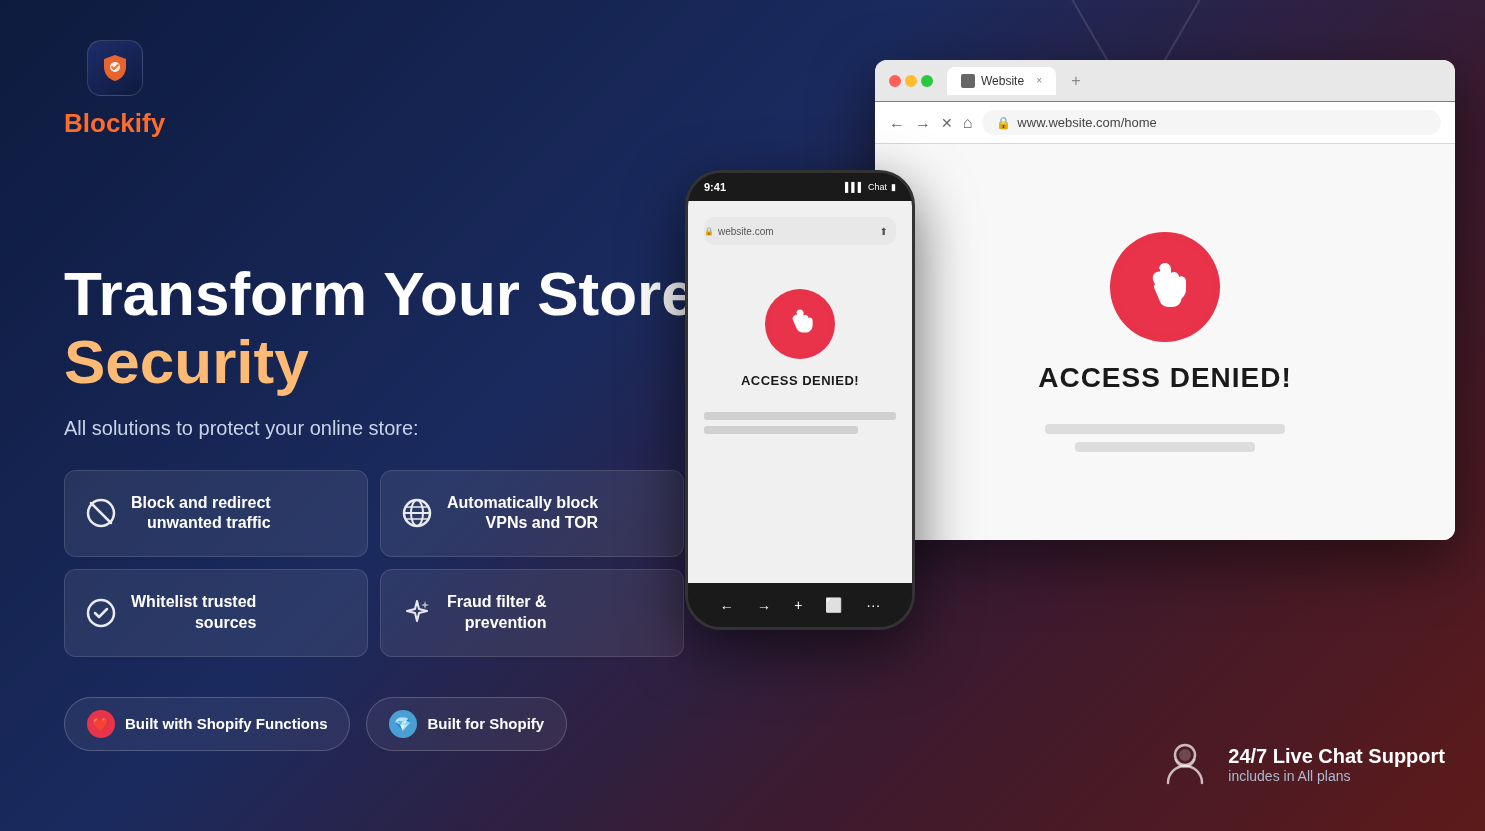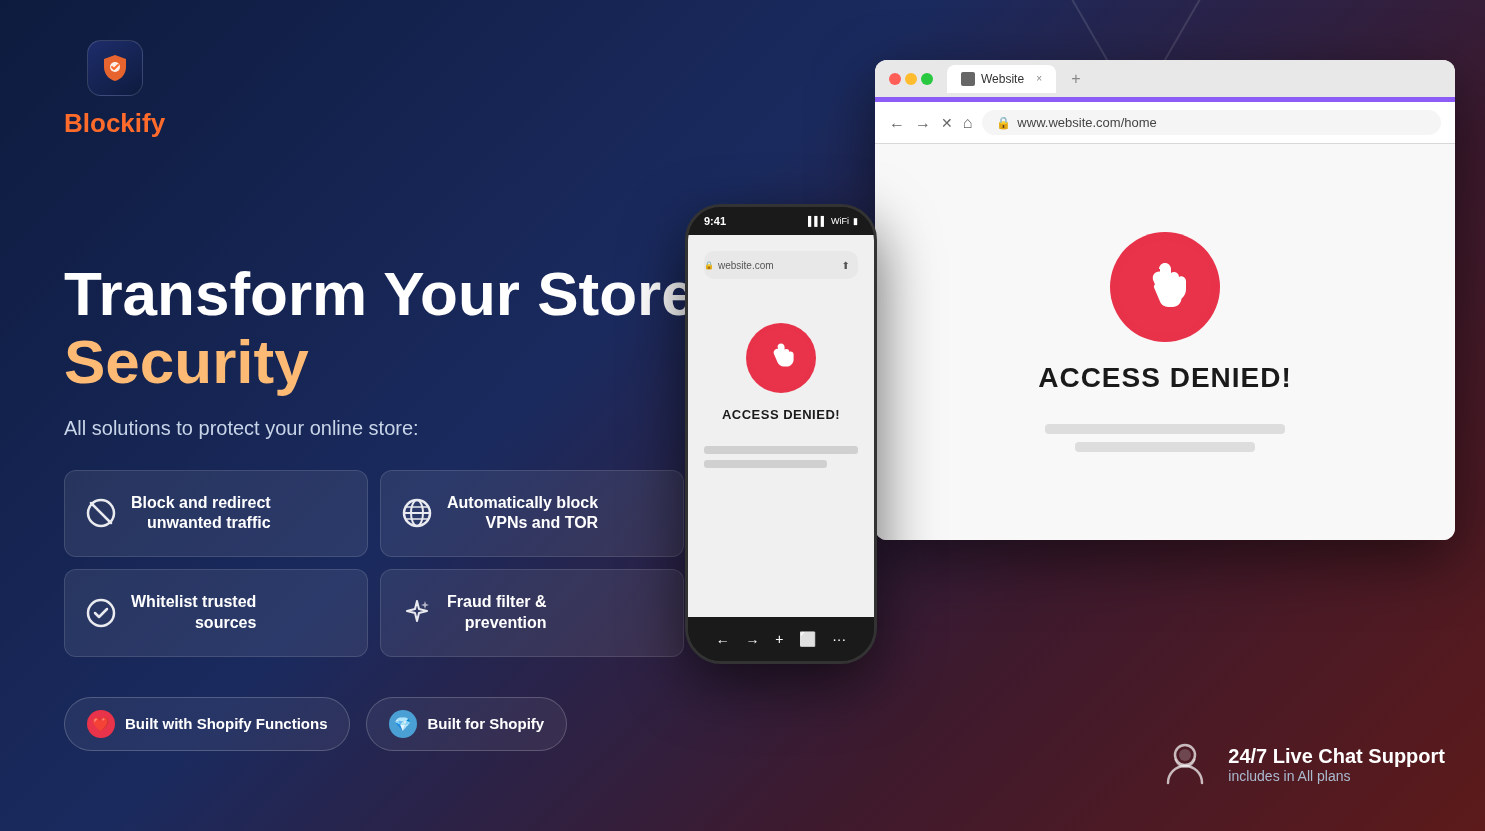--- a/index.html
+++ b/index.html
@@ -207,21 +207,21 @@
       box-shadow: 0 20px 60px rgba(0,0,0,0.5);
     }
 
     .browser-titlebar {
       background: #e8e8e8;
       height: 42px;
       display: flex;
       align-items: center;
       padding: 0 14px;
       gap: 4px;
-      border-bottom: 5px solid #8b5cf6;
+      border-bottom: 1px solid #8b5cf6;
     }
 
     .browser-dot {
       width: 12px;
       height: 12px;
       border-radius: 50%;
     }
     .browser-dot.red { background: #ff5f57; }
     .browser-dot.yellow { background: #febc2e; }
     .browser-dot.green { background: #28c840; }
@@ -341,29 +341,28 @@
       background: #ddd;
       border-radius: 4px;
       height: 10px;
     }
 
     
     .phone-mockup {
       position: absolute;
       top: 170px;
       left: 20px;
-      width: 192px;
+      width: 230px;
       height: 460px;
       background: #1a1a1a;
       border-radius: 36px;
       border: 3px solid #333;
       overflow: hidden;
       box-shadow: 0 20px 60px rgba(0,0,0,0.6);
       z-index: 10;
-      margin-top: 34px;
     }
 
     .phone-notch {
       height: 28px;
       background: #1a1a1a;
       display: flex;
       align-items: center;
       justify-content: space-between;
       padding: 6px 16px;
       position: relative;
@@ -608,21 +607,21 @@
         <div class="content-line" style="width:180px;"></div>
       </div>
     </div>
   </div>
 
   <div class="phone-mockup">
     <div class="phone-notch">
       <span class="phone-time">9:41</span>
       <div class="phone-icons">
         <span class="phone-icon-bar">▌▌▌</span>
-        <span class="phone-icon-bar">WiFi</span>
+        <span class="phone-icon-bar">Chat</span>
         <span class="phone-icon-bar">▮</span>
       </div>
     </div>
     <div class="phone-screen">
       <div class="phone-addressbar">
         <span style="font-size:8px;">🔒</span>
         <span>website.com</span>
         <span style="margin-left: auto; padding-right: 8px; font-size:10px;">⬆</span>
       </div>
       <div class="access-denied-icon-small">

